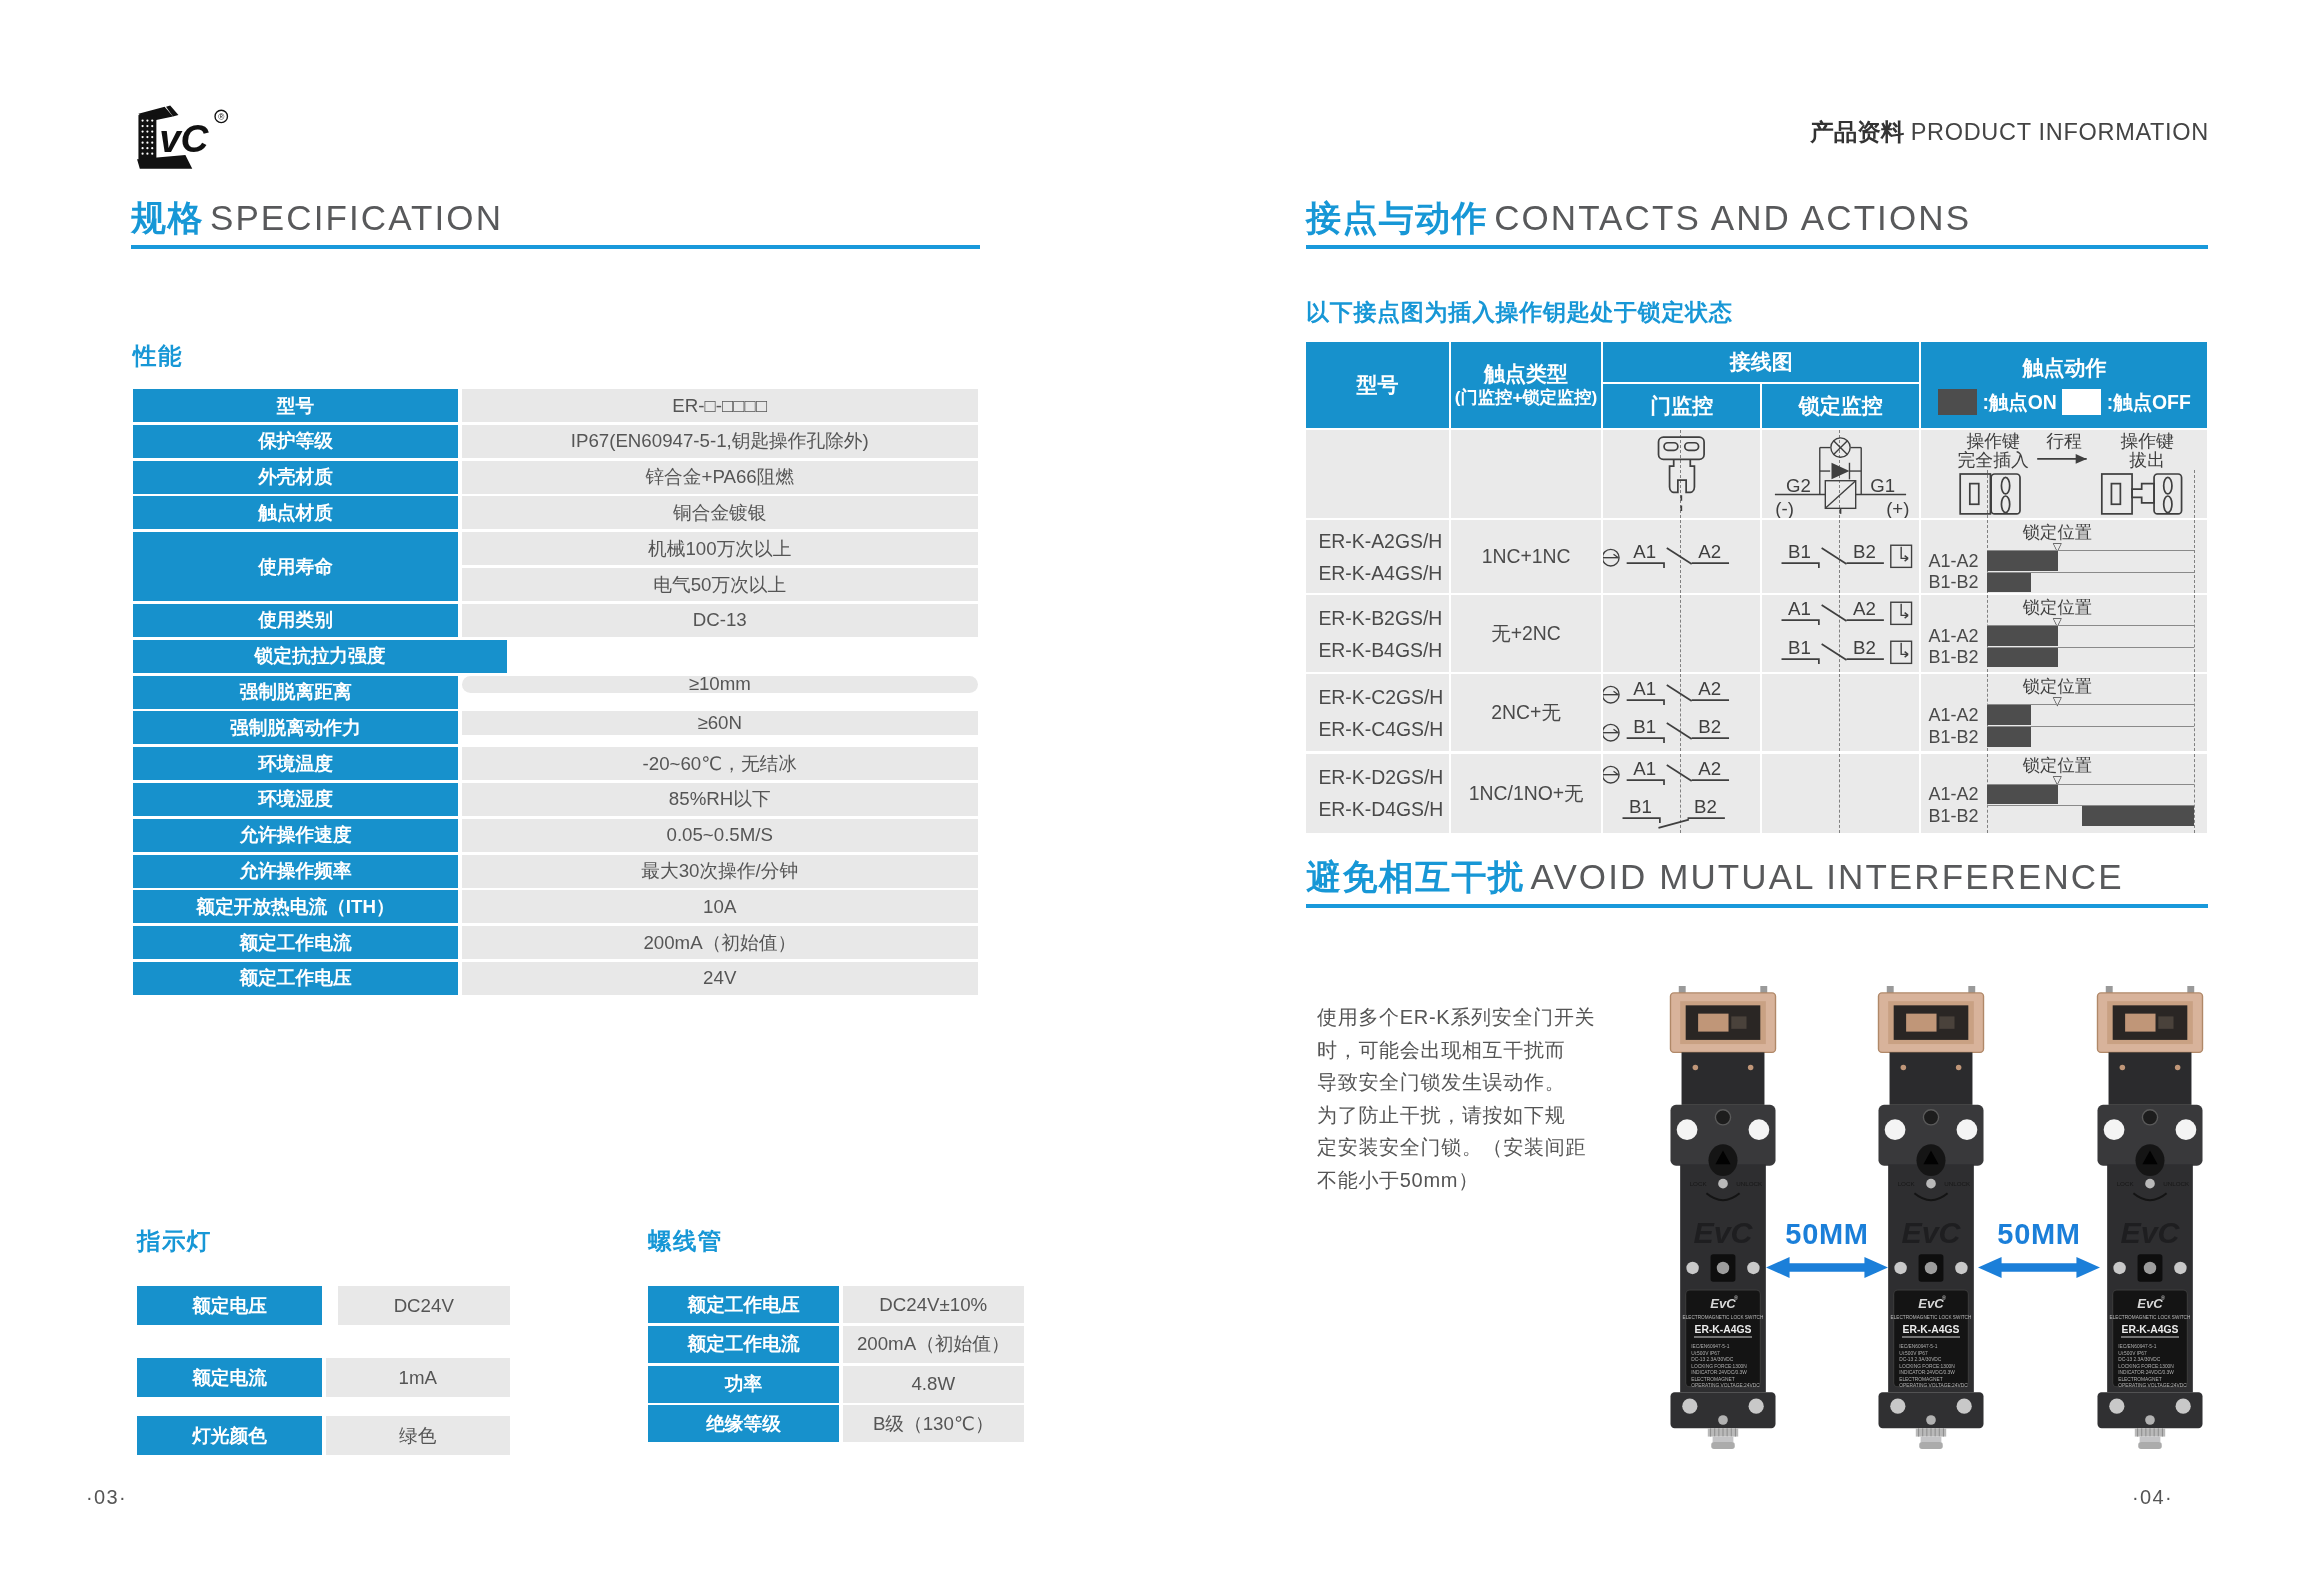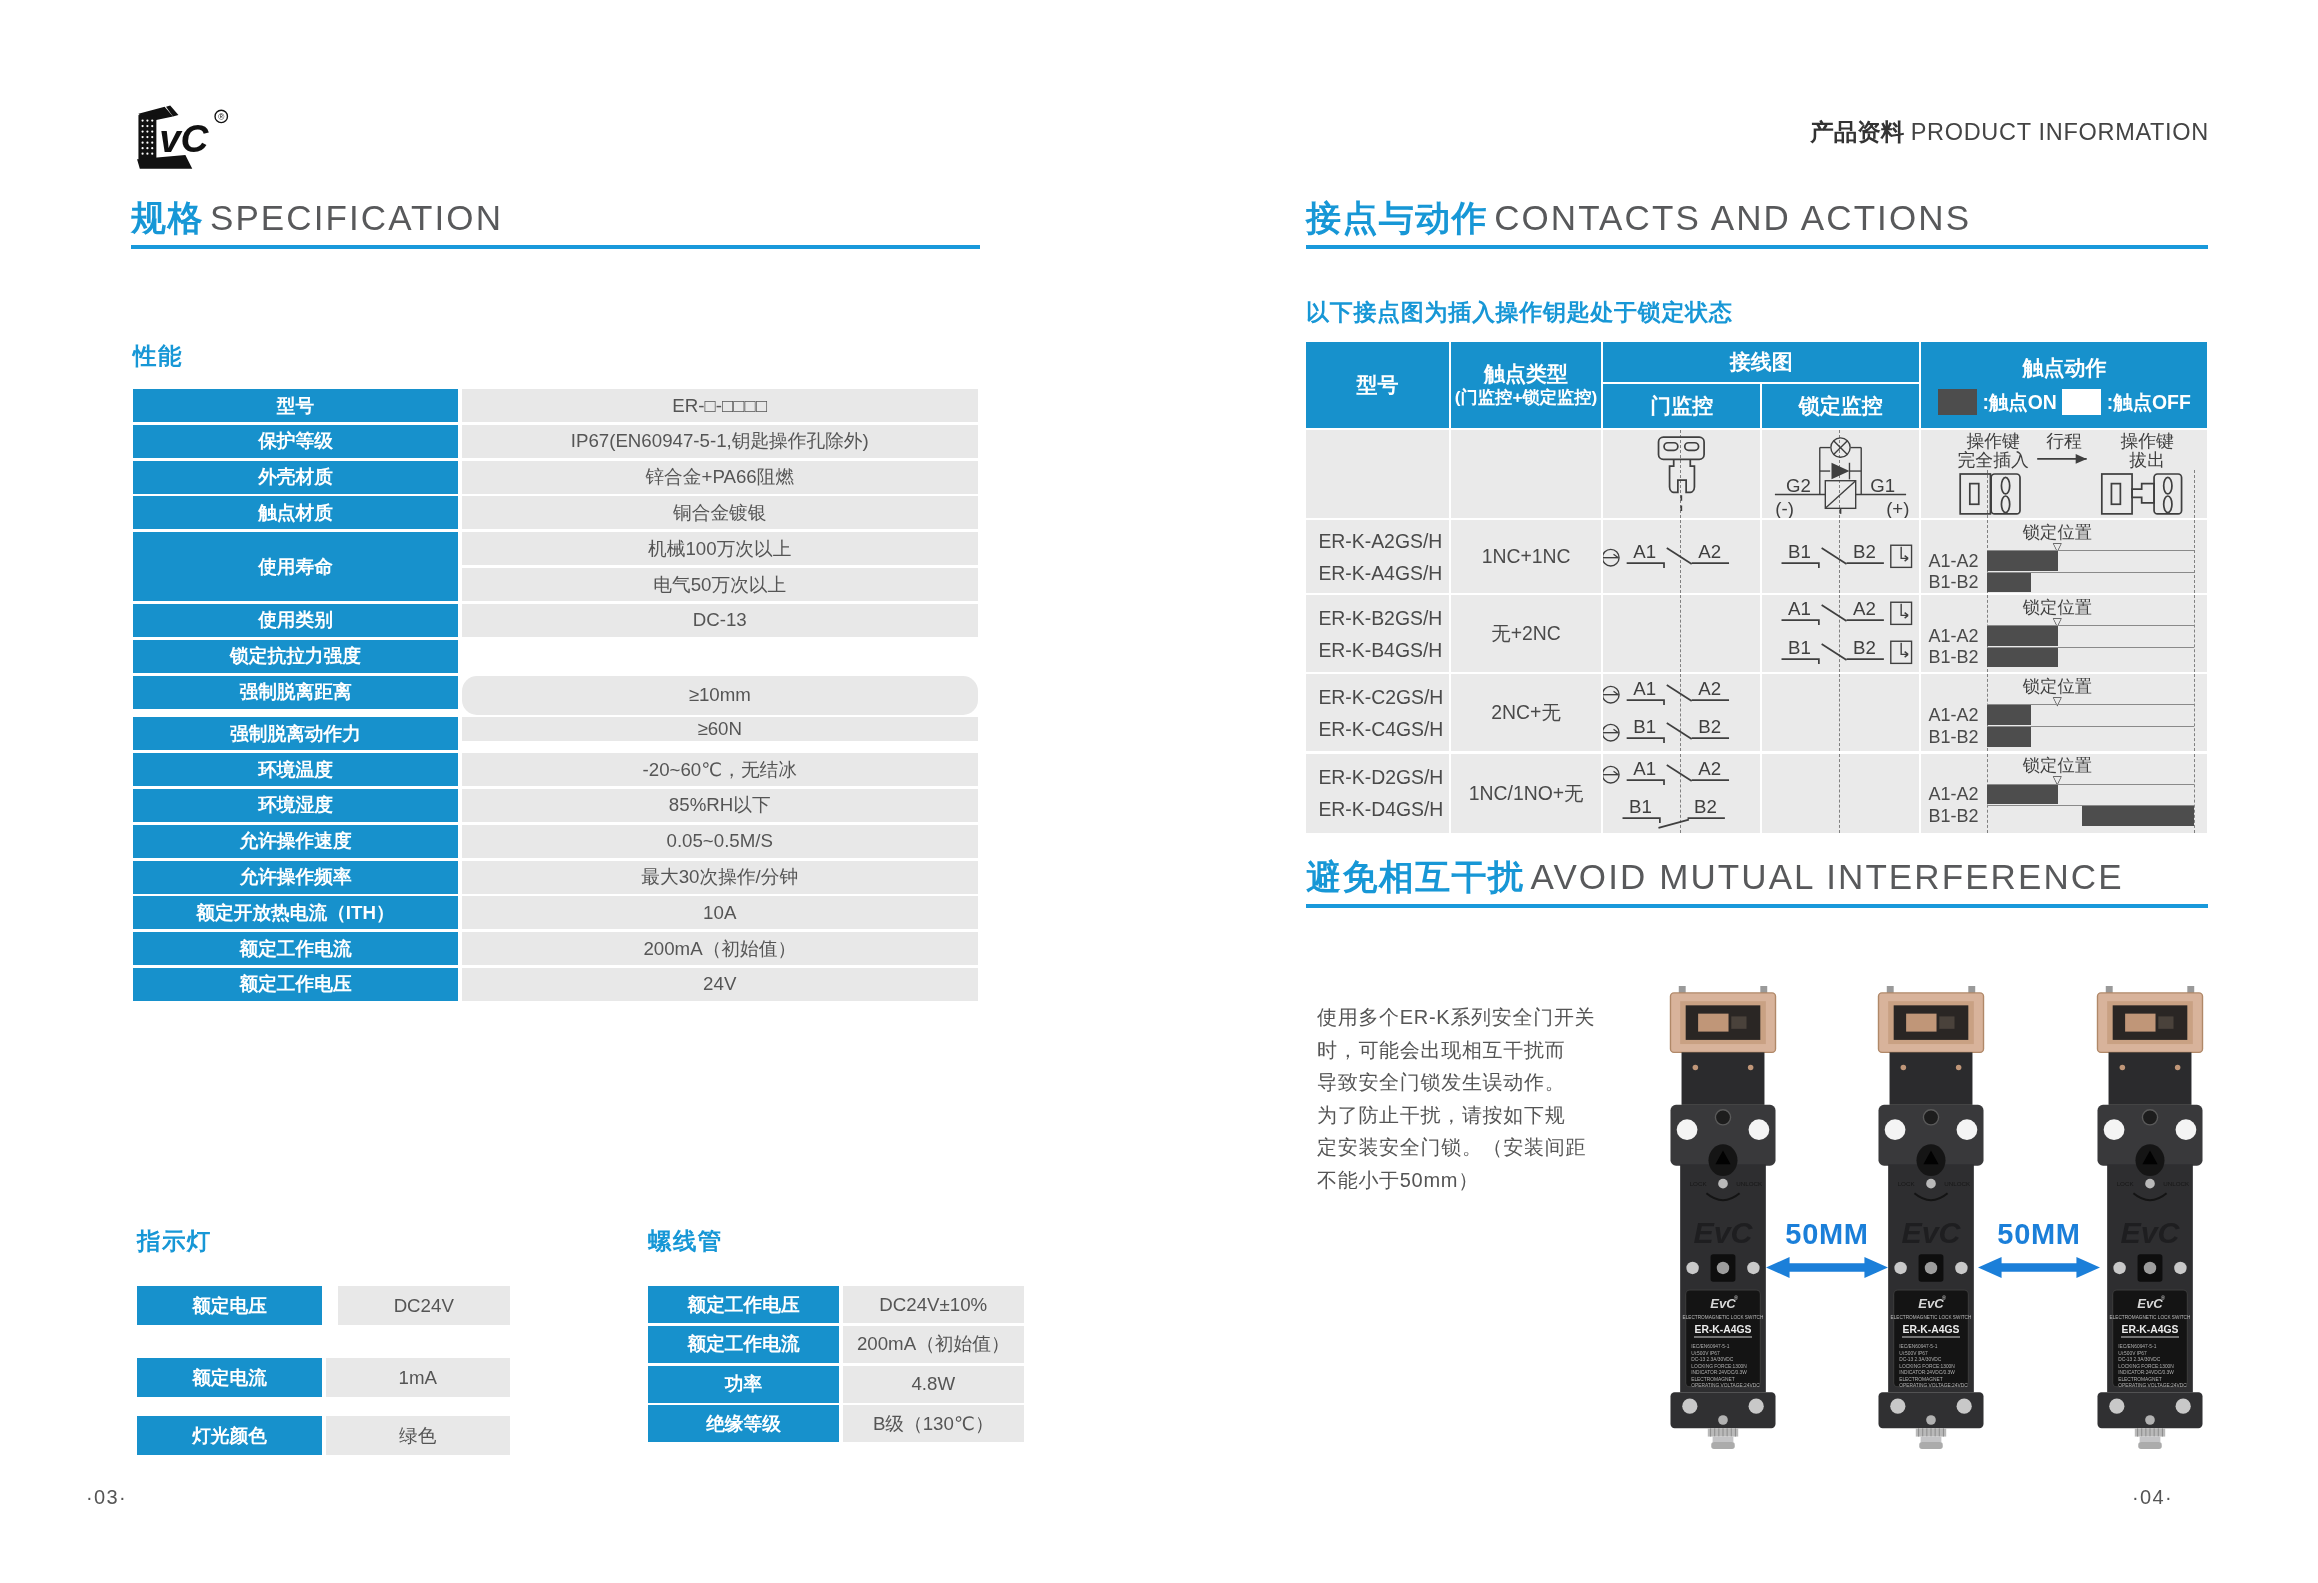--- a/index.html
+++ b/index.html
@@ -127,25 +127,25 @@
           <div class="kvcol">
             <div class="kvval" style="height: 33px;">机械100万次以上</div>
             <div class="kvval" style="height: 33px;">电气50万次以上</div>
           </div>
         </div>
         <div class="kvrow">
           <div class="kvlabel" style="width: 325px; margin-right: 3.5px; height: 33px;">使用类别</div>
           <div class="kvval" style="height: 33px;">DC-13</div>
         </div>
         <div class="kvrow">
-          <div class="kvlabel" style="width: 325px; margin-right: 18px; height: 33px;">锁定抗拉力强度</div>
+          <div class="kvlabel" style="width: 374px; margin-right: 18px; height: 33px;">锁定抗拉力强度</div>
         </div>
         <div class="kvrow">
           <div class="kvlabel" style="width: 325px; margin-right: 3.5px; height: 33px;">强制脱离距离</div>
-          <div class="kvval" style="height: 39px; border-radius: 15px;">≥10mm</div>
+          <div class="kvval" style="height: 17px; border-radius: 15px;">≥10mm</div>
         </div>
         <div class="kvrow">
           <div class="kvlabel" style="width: 325px; margin-right: 3.5px; height: 33px;">强制脱离动作力</div>
           <div class="kvval" style="height: 24px; text-align: right;">≥60N</div>
         </div>
         <div class="kvrow">
           <div class="kvlabel" style="width: 325px; margin-right: 3.5px; height: 33px;">环境温度</div>
           <div class="kvval" style="height: 33px;">-20~60℃，无结冰</div>
         </div>
         <div class="kvrow">

